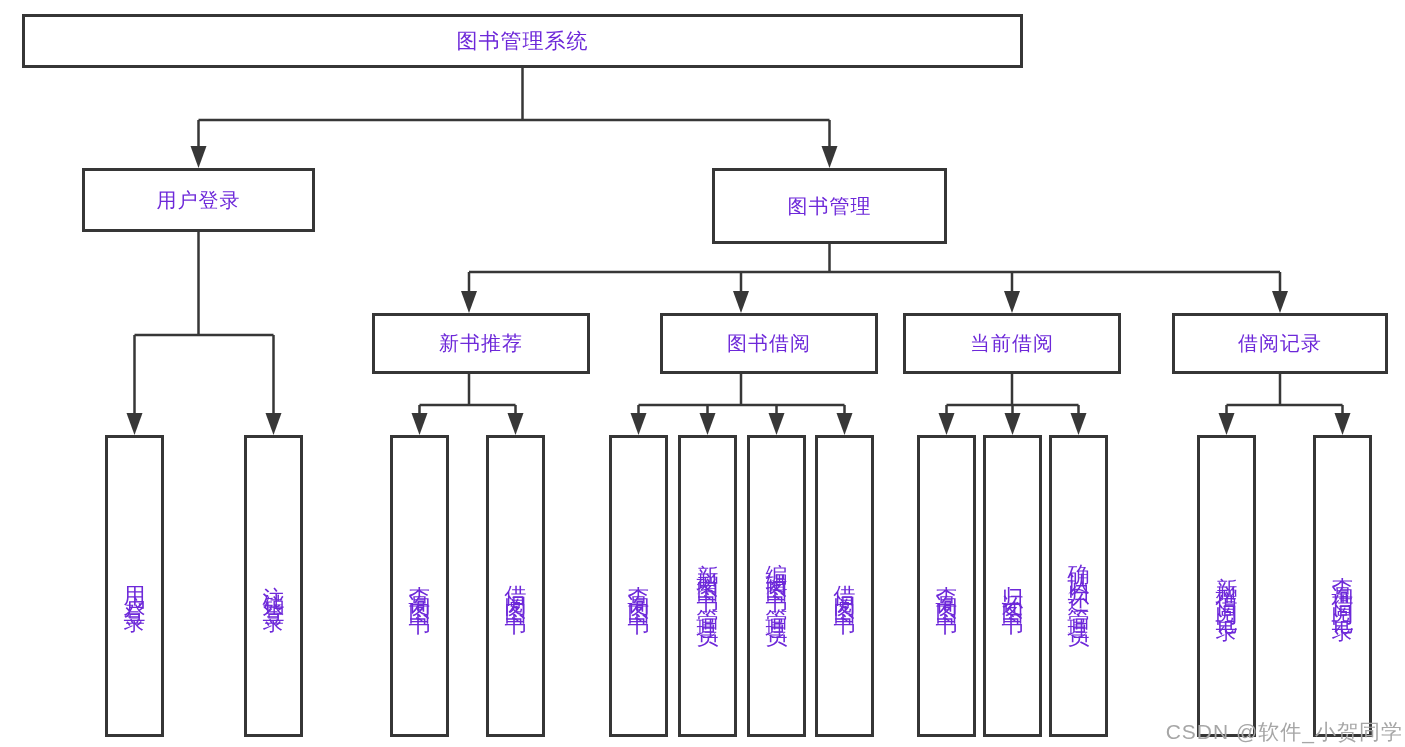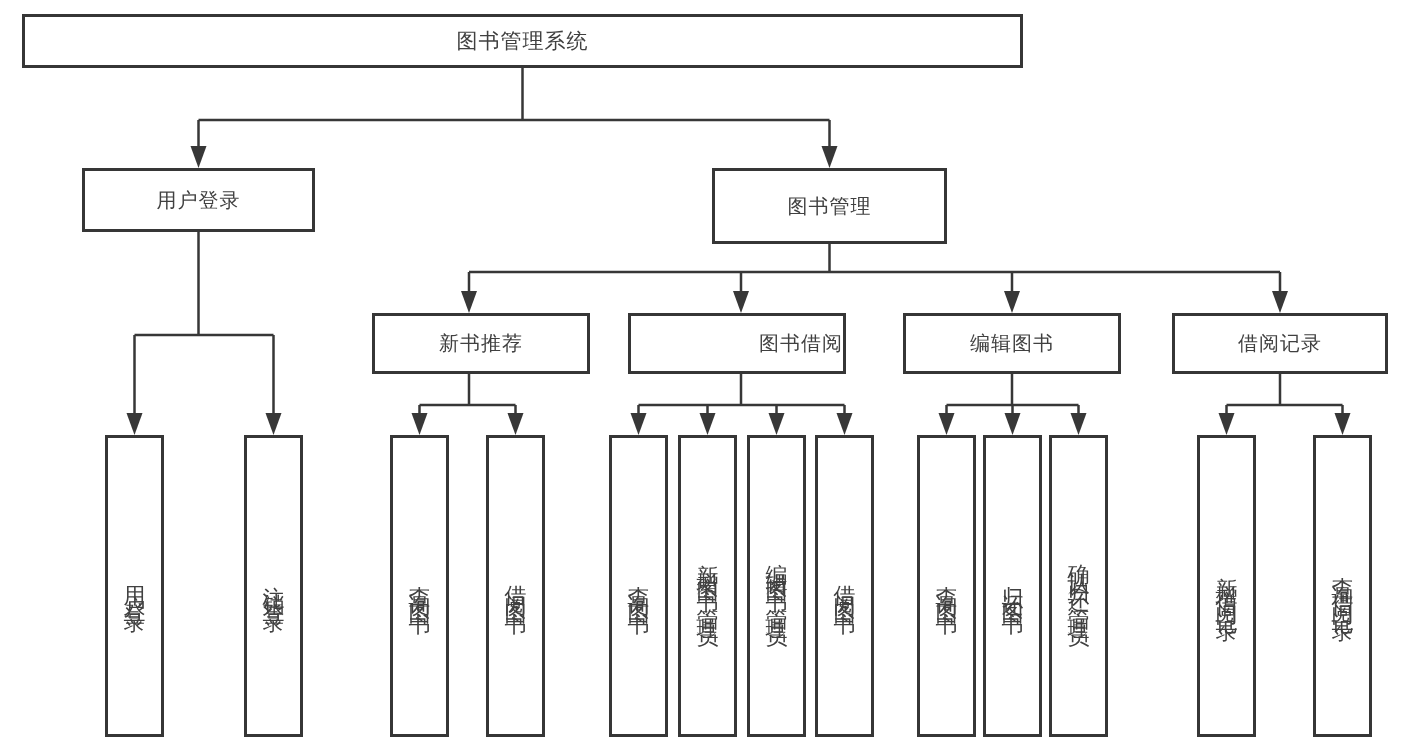--- a/index.html
+++ b/index.html
@@ -18,21 +18,21 @@
     pointer-events: none;
   }
   .node {
     position: absolute;
     background: #ffffff;
     border: 3px solid #363636;
     box-sizing: border-box;
     display: flex;
     align-items: center;
     justify-content: center;
-    color: #404040;
+    color: #6d28d9;
   }
   .h-node { font-size: 20px; letter-spacing: 1px; white-space: nowrap; }
   .root-node { font-size: 21px; }
   .leaf { font-size: 22px; }
   .vtext {
     writing-mode: vertical-rl;
     text-orientation: mixed;
     letter-spacing: 9px;
     line-height: 1;
   }
@@ -92,25 +92,25 @@
   <div class="node h-node" style="left:82px; top:168px; width:233px; height:64px;">
     <span>用户登录</span>
   </div>
   <div class="node h-node" style="left:712px; top:168px; width:235px; height:76px;">
     <span>图书管理</span>
   </div>
 
   <div class="node h-node" style="left:360px; top:313px; width:218px; height:61px;margin-left:12px;">
     <span>新书推荐</span>
   </div>
-  <div class="node h-node" style="left:628px; top:313px; width:218px; height:61px;justify-content:flex-end;">
+  <div class="node h-node" style="left:660px; top:313px; width:218px; height:61px;">
     <span>图书借阅</span>
   </div>
   <div class="node h-node" style="left:903px; top:313px; width:218px; height:61px;">
-    <span>编辑图书</span>
+    <span>当前借阅</span>
   </div>
   <div class="node h-node" style="left:1172px; top:313px; width:216px; height:61px;">
     <span>借阅记录</span>
   </div>
 
   <div class="node leaf" style="left:105px; top:435px; width:59px; height:302px;">
     <span class="vtext">用户登录</span>
   </div>
   <div class="node leaf" style="left:244px; top:435px; width:59px; height:302px;">
     <span class="vtext">注销登录</span>
@@ -146,14 +146,15 @@
     <span class="vtext">确认归还（管理员）</span>
   </div>
 
   <div class="node leaf" style="left:1197px; top:435px; width:59px; height:302px;">
     <span class="vtext">新增借阅记录</span>
   </div>
   <div class="node leaf" style="left:1313px; top:435px; width:59px; height:302px;">
     <span class="vtext">查询借阅记录</span>
   </div>
 
+  <div class="watermark">CSDN @软件_小贺同学</div>
 
 </div>
 
 </body></html>

